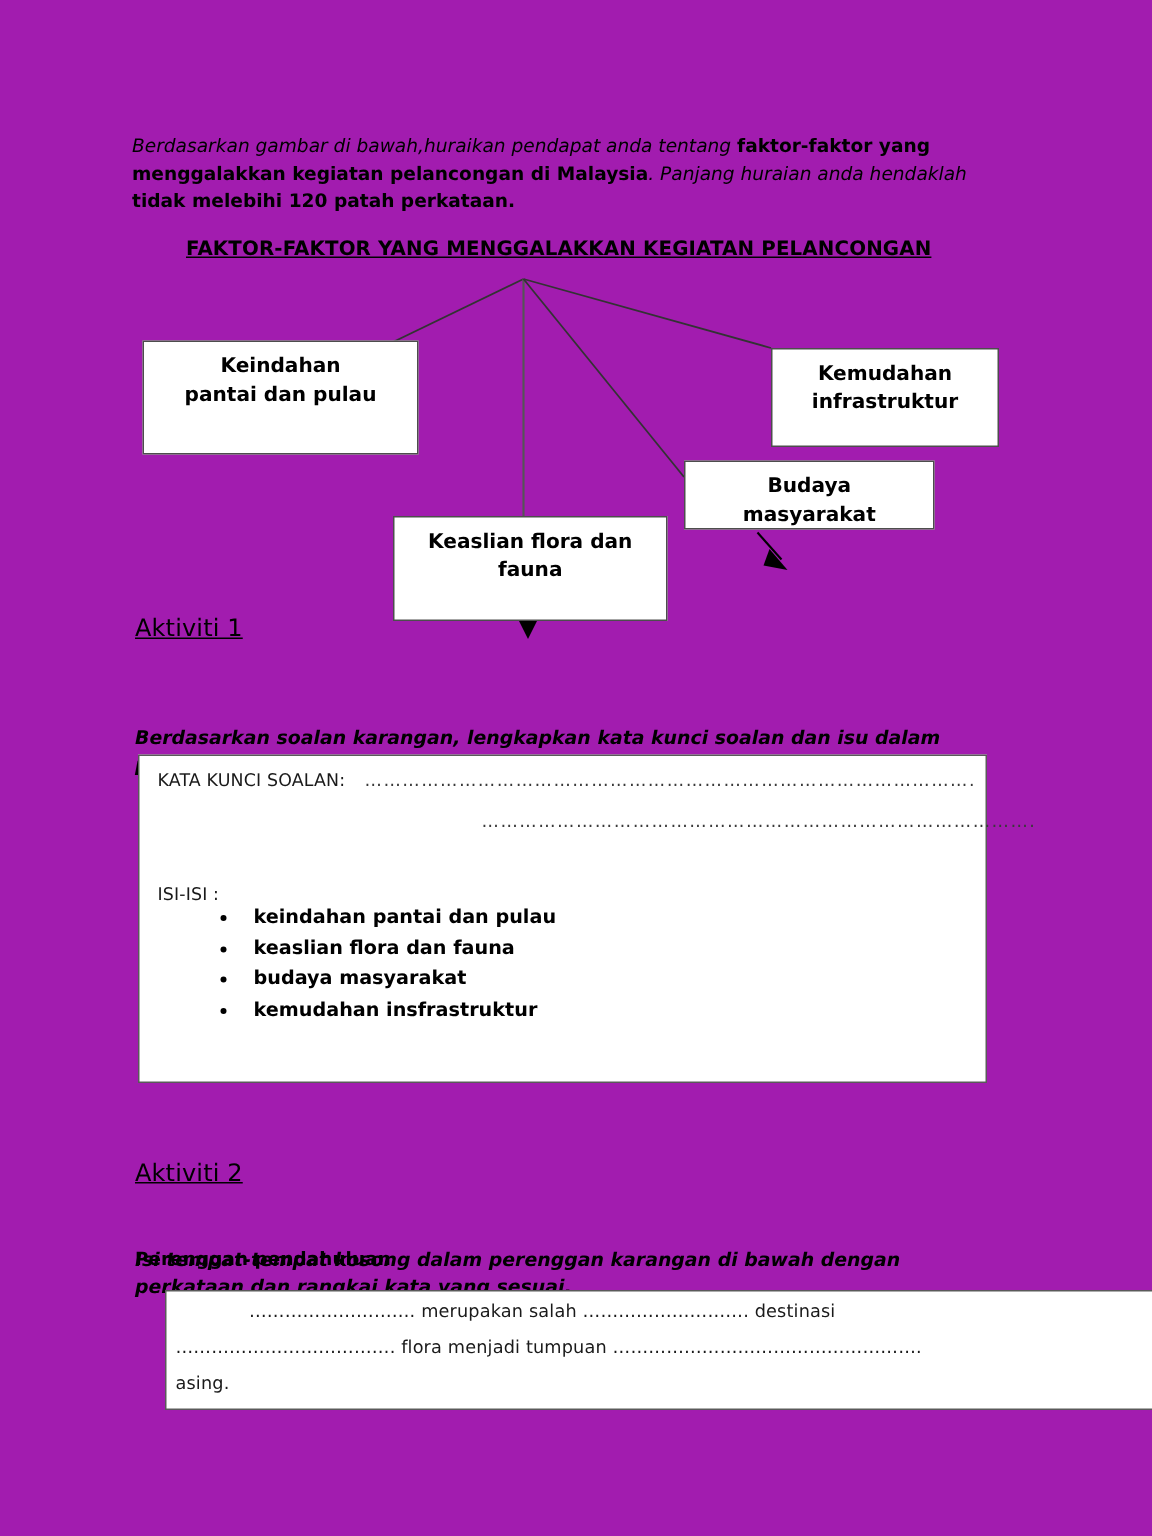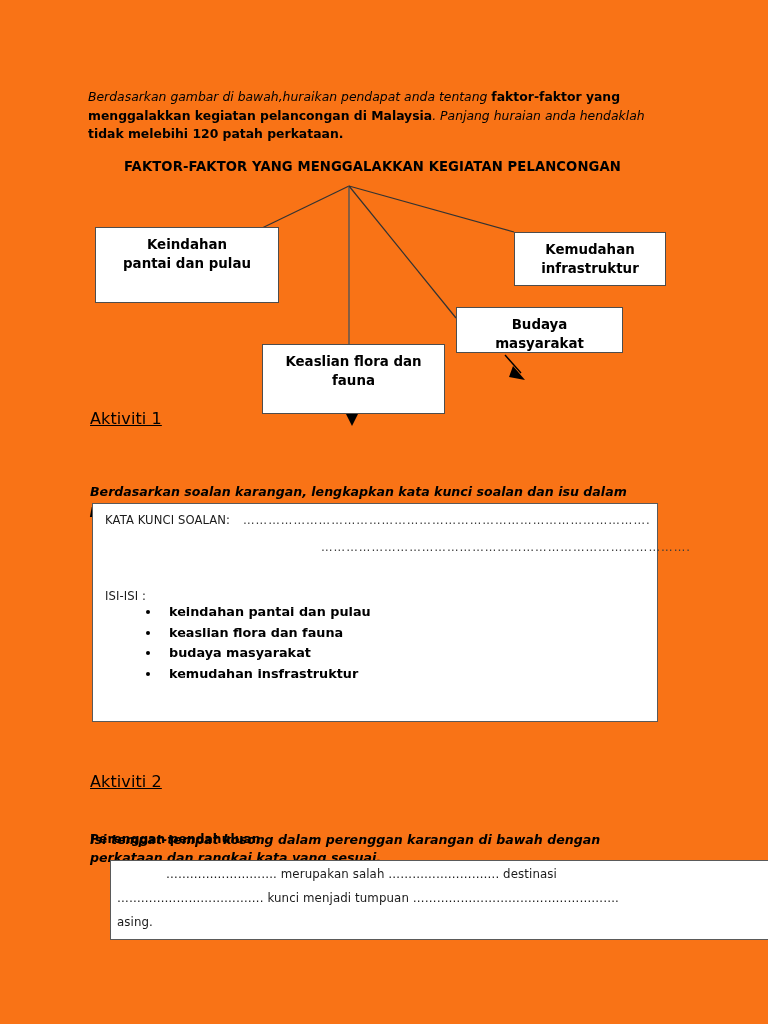--- a/index.html
+++ b/index.html
@@ -11,21 +11,21 @@
     width: 768px;
     height: 1024px;
     position: relative;
     font-family: "DejaVu Sans", sans-serif;
     color: #000000;
     overflow: hidden;
   }
   .page {
     position: absolute;
     inset: 0;
-    background: #f97316;
+    background: #a21caf;
   }
 
   
   .intro {
     position: absolute;
     left: 88px;
     top: 88px;
     width: 596px;
     font-size: 12.4px;
     line-height: 18.5px;
@@ -45,38 +45,39 @@
   }
   .dtitle {
     position: absolute;
     left: 124px;
     top: 159px;
     width: 540px;
     font-size: 13.2px;
     font-weight: bold;
     letter-spacing: 0.1px;
     white-space: nowrap;
+    text-decoration: underline;
   }
   .dbox {
     position: absolute;
     border: 1.3px solid #4d4d4d;
     box-sizing: border-box;
     background: #ffffff;
     display: flex;
     align-items: flex-start;
     justify-content: center;
     text-align: center;
     font-size: 13.4px;
     font-weight: bold;
     line-height: 19px;
     padding-top: 7px;
     z-index: 3;
   }
   #box-keindahan   { left: 95px;  top: 227px; width: 184px; height: 76px; }
-  #box-kemudahan   { left: 514px; top: 232px; width: 152px; height: 54px; }
+  #box-kemudahan   { left: 514px; top: 232px; width: 152px; height: 66px; }
   #box-budaya      { left: 456px; top: 307px; width: 167px; height: 46px; }
   #box-keaslian    { left: 262px; top: 344px; width: 183px; height: 70px; }
 
   svg.connectors {
     position: absolute;
     left: 0; top: 0;
     width: 768px; height: 440px;
     z-index: 1;
   }
 
@@ -228,17 +229,17 @@
     </ul>
   </div>
 
   <div class="akt-head" id="akt2-head">Aktiviti 2</div>
   <div class="akt-sub" id="akt2-sub">Isi tempat-tempat kosong dalam perenggan karangan di bawah dengan perkataan dan rangkai kata yang sesuai.</div>
 
   <div id="perenggan-head">Perenggan pendahuluan</div>
 
   <div class="abox" id="answer-box-2">
     <div class="p2" id="p2-l1">……………………….    merupakan   salah   ……………………….    destinasi</div>
-    <div class="p2" id="p2-l2">………………………………. kunci menjadi tumpuan …………………………………………….</div>
+    <div class="p2" id="p2-l2">………………………………. flora menjadi tumpuan …………………………………………….</div>
     <div class="p2" id="p2-l3">asing.</div>
   </div>
 
 </div>
 
 </body></html>

